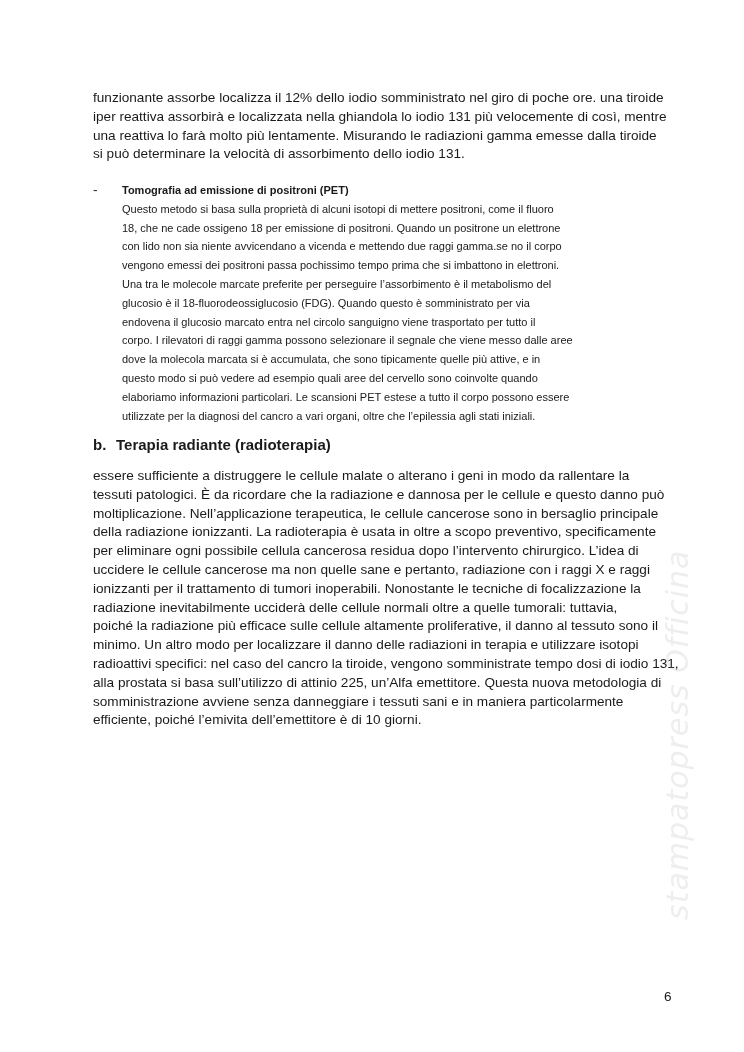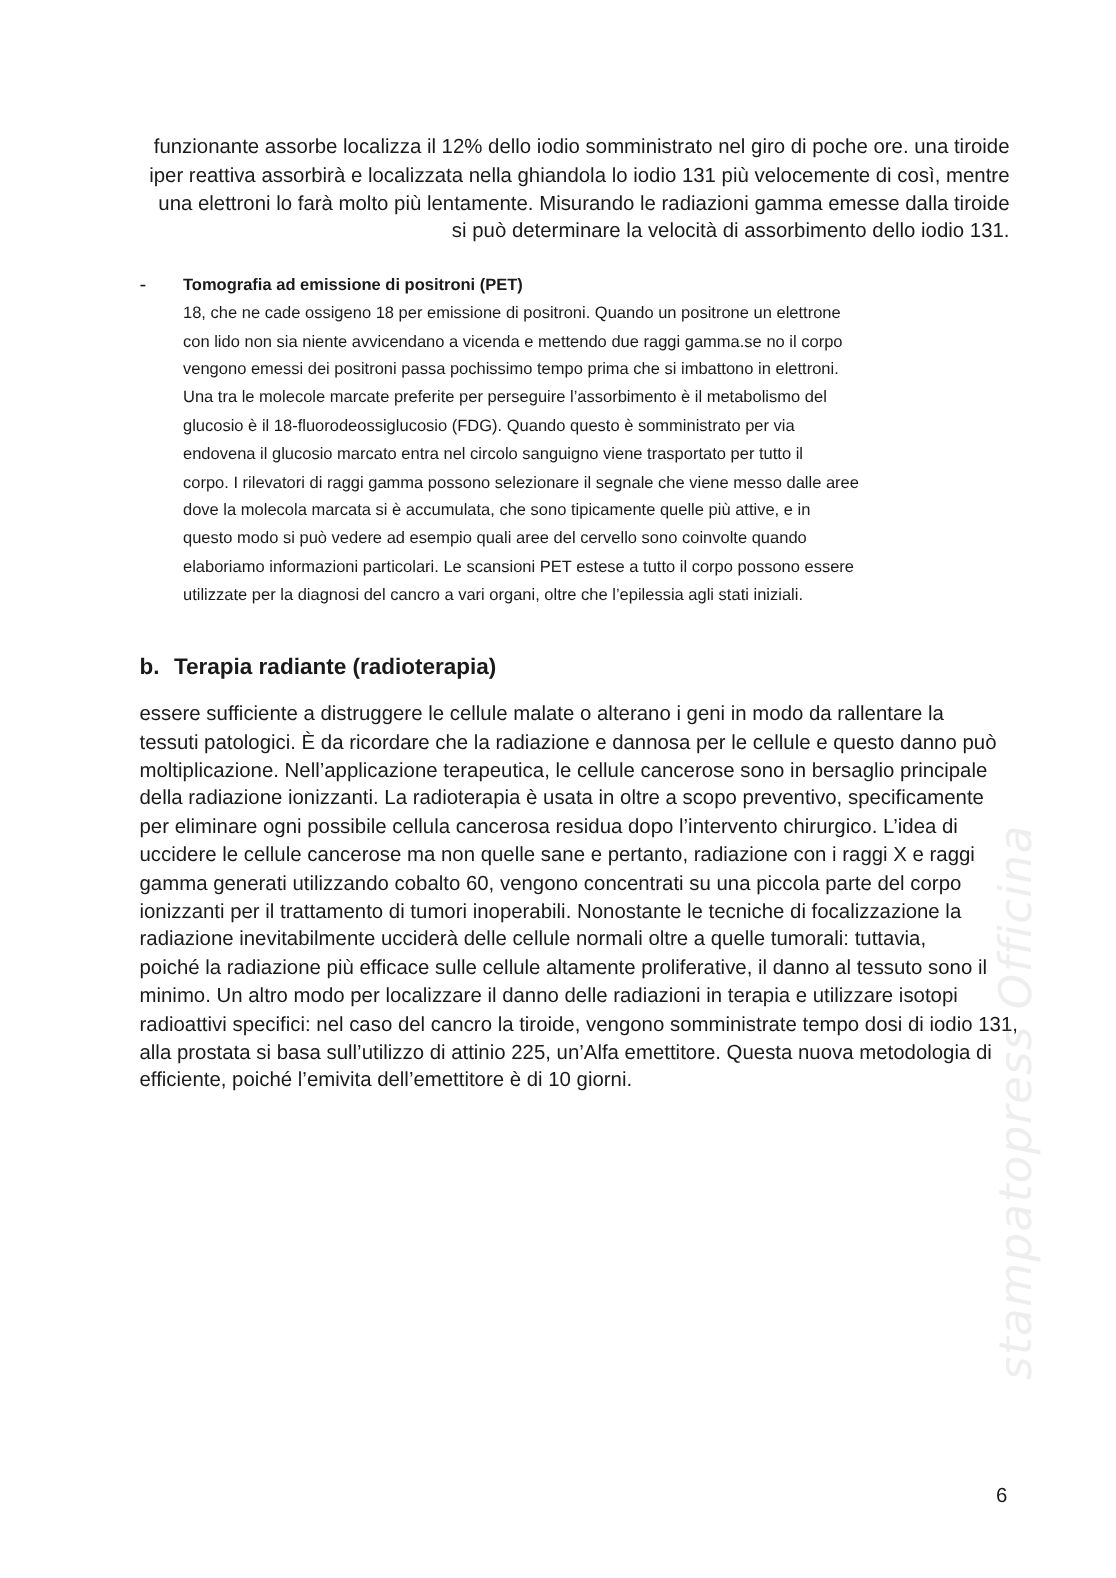--- a/index.html
+++ b/index.html
@@ -1,20 +1,20 @@
 <!DOCTYPE html>
 <html><head>
 <meta charset="utf-8">
 <style>
   html, body { margin: 0; padding: 0; background: #ffffff; }
   body { width: 744px; height: 1052px; position: relative; overflow: hidden;
          font-family: "Liberation Sans", "DejaVu Sans", sans-serif; color: #1a1a1a; }
   .page { position: absolute; left: 0; top: 0; width: 744px; height: 1052px; }
   .para { position: absolute; left: 93px; width: 580px; font-size: 13.6px; line-height: 18.8px; margin: 0; }
-  .p1 { top: 89px; text-align: right; }
+  .p1 { top: 89px; }
   .bullet-wrap { position: absolute; left: 93px; top: 181px; width: 580px; }
   .bullet-dash { position: absolute; left: 0; top: 0; font-size: 13.6px; line-height: 18.8px; }
   .bullet-body { position: absolute; left: 29px; width: 557px; font-size: 11px; line-height: 18.8px; }
   .bullet-title { font-weight: bold; display: block; }
   .section-head { position: absolute; left: 93px; top: 436px; font-size: 15px; line-height: 18.8px; font-weight: bold; }
   .section-head .letter { display: inline-block; width: 23px; }
   .p2 { top: 467px; }
   .line { display: block; white-space: nowrap; }
   .page-num { position: absolute; left: 664px; top: 989px; font-size: 13.6px; }
   .watermark { position: absolute; left: 660px; top: 920px; transform: rotate(-90deg); transform-origin: left top;
@@ -22,28 +22,29 @@
                font-family: "DejaVu Sans", sans-serif; letter-spacing: 1px; }
 </style>
 </head>
 <body>
 
 <div class="page">
 
   <p class="para p1">
     <span class="line">funzionante assorbe localizza il 12% dello iodio somministrato nel giro di poche ore. una tiroide</span>
     <span class="line">iper reattiva assorbirà e localizzata nella ghiandola lo iodio 131 più velocemente di così, mentre</span>
-    <span class="line">una elettroni lo farà molto più lentamente. Misurando le radiazioni gamma emesse dalla tiroide</span>
+    <span class="line">una reattiva lo farà molto più lentamente. Misurando le radiazioni gamma emesse dalla tiroide</span>
     <span class="line">si può determinare la velocità di assorbimento dello iodio 131.</span>
   </p>
 
   <div class="bullet-wrap">
     <span class="bullet-dash">-</span>
     <div class="bullet-body">
       <span class="bullet-title">Tomografia ad emissione di positroni (PET)</span>
+      <span class="line">Questo metodo si basa sulla proprietà di alcuni isotopi di mettere positroni, come il fluoro</span>
       <span class="line">18, che ne cade ossigeno 18 per emissione di positroni. Quando un positrone un elettrone</span>
       <span class="line">con lido non sia niente avvicendano a vicenda e mettendo due raggi gamma.se no il corpo</span>
       <span class="line">vengono emessi dei positroni passa pochissimo tempo prima che si imbattono in elettroni.</span>
       <span class="line">Una tra le molecole marcate preferite per perseguire l’assorbimento è il metabolismo del</span>
       <span class="line">glucosio è il 18-fluorodeossiglucosio (FDG). Quando questo è somministrato per via</span>
       <span class="line">endovena il glucosio marcato entra nel circolo sanguigno viene trasportato per tutto il</span>
       <span class="line">corpo. I rilevatori di raggi gamma possono selezionare il segnale che viene messo dalle aree</span>
       <span class="line">dove la molecola marcata si è accumulata, che sono tipicamente quelle più attive, e in</span>
       <span class="line">questo modo si può vedere ad esempio quali aree del cervello sono coinvolte quando</span>
       <span class="line">elaboriamo informazioni particolari. Le scansioni PET estese a tutto il corpo possono essere</span>
@@ -55,26 +56,26 @@
     <span class="letter">b.</span><span>Terapia radiante (radioterapia)</span>
   </div>
 
   <p class="para p2">
     <span class="line">essere sufficiente a distruggere le cellule malate o alterano i geni in modo da rallentare la</span>
     <span class="line">tessuti patologici. È da ricordare che la radiazione e dannosa per le cellule e questo danno può</span>
     <span class="line">moltiplicazione. Nell’applicazione terapeutica, le cellule cancerose sono in bersaglio principale</span>
     <span class="line">della radiazione ionizzanti. La radioterapia è usata in oltre a scopo preventivo, specificamente</span>
     <span class="line">per eliminare ogni possibile cellula cancerosa residua dopo l’intervento chirurgico. L’idea di</span>
     <span class="line">uccidere le cellule cancerose ma non quelle sane e pertanto, radiazione con i raggi X e raggi</span>
-    <span class="line">gamma generati utilizzando cobalto 60, vengono concentrati su una piccola parte del corpo</span>
     <span class="line">ionizzanti per il trattamento di tumori inoperabili. Nonostante le tecniche di focalizzazione la</span>
     <span class="line">radiazione inevitabilmente ucciderà delle cellule normali oltre a quelle tumorali: tuttavia,</span>
     <span class="line">poiché la radiazione più efficace sulle cellule altamente proliferative, il danno al tessuto sono il</span>
     <span class="line">minimo. Un altro modo per localizzare il danno delle radiazioni in terapia e utilizzare isotopi</span>
     <span class="line">radioattivi specifici: nel caso del cancro la tiroide, vengono somministrate tempo dosi di iodio 131,</span>
     <span class="line">alla prostata si basa sull’utilizzo di attinio 225, un’Alfa emettitore. Questa nuova metodologia di</span>
+    <span class="line">somministrazione avviene senza danneggiare i tessuti sani e in maniera particolarmente</span>
     <span class="line">efficiente, poiché l’emivita dell’emettitore è di 10 giorni.</span>
   </p>
 
   <div class="watermark">stampatopress Officina</div>
 
   <div class="page-num">6</div>
 </div>
 
 </body></html>

